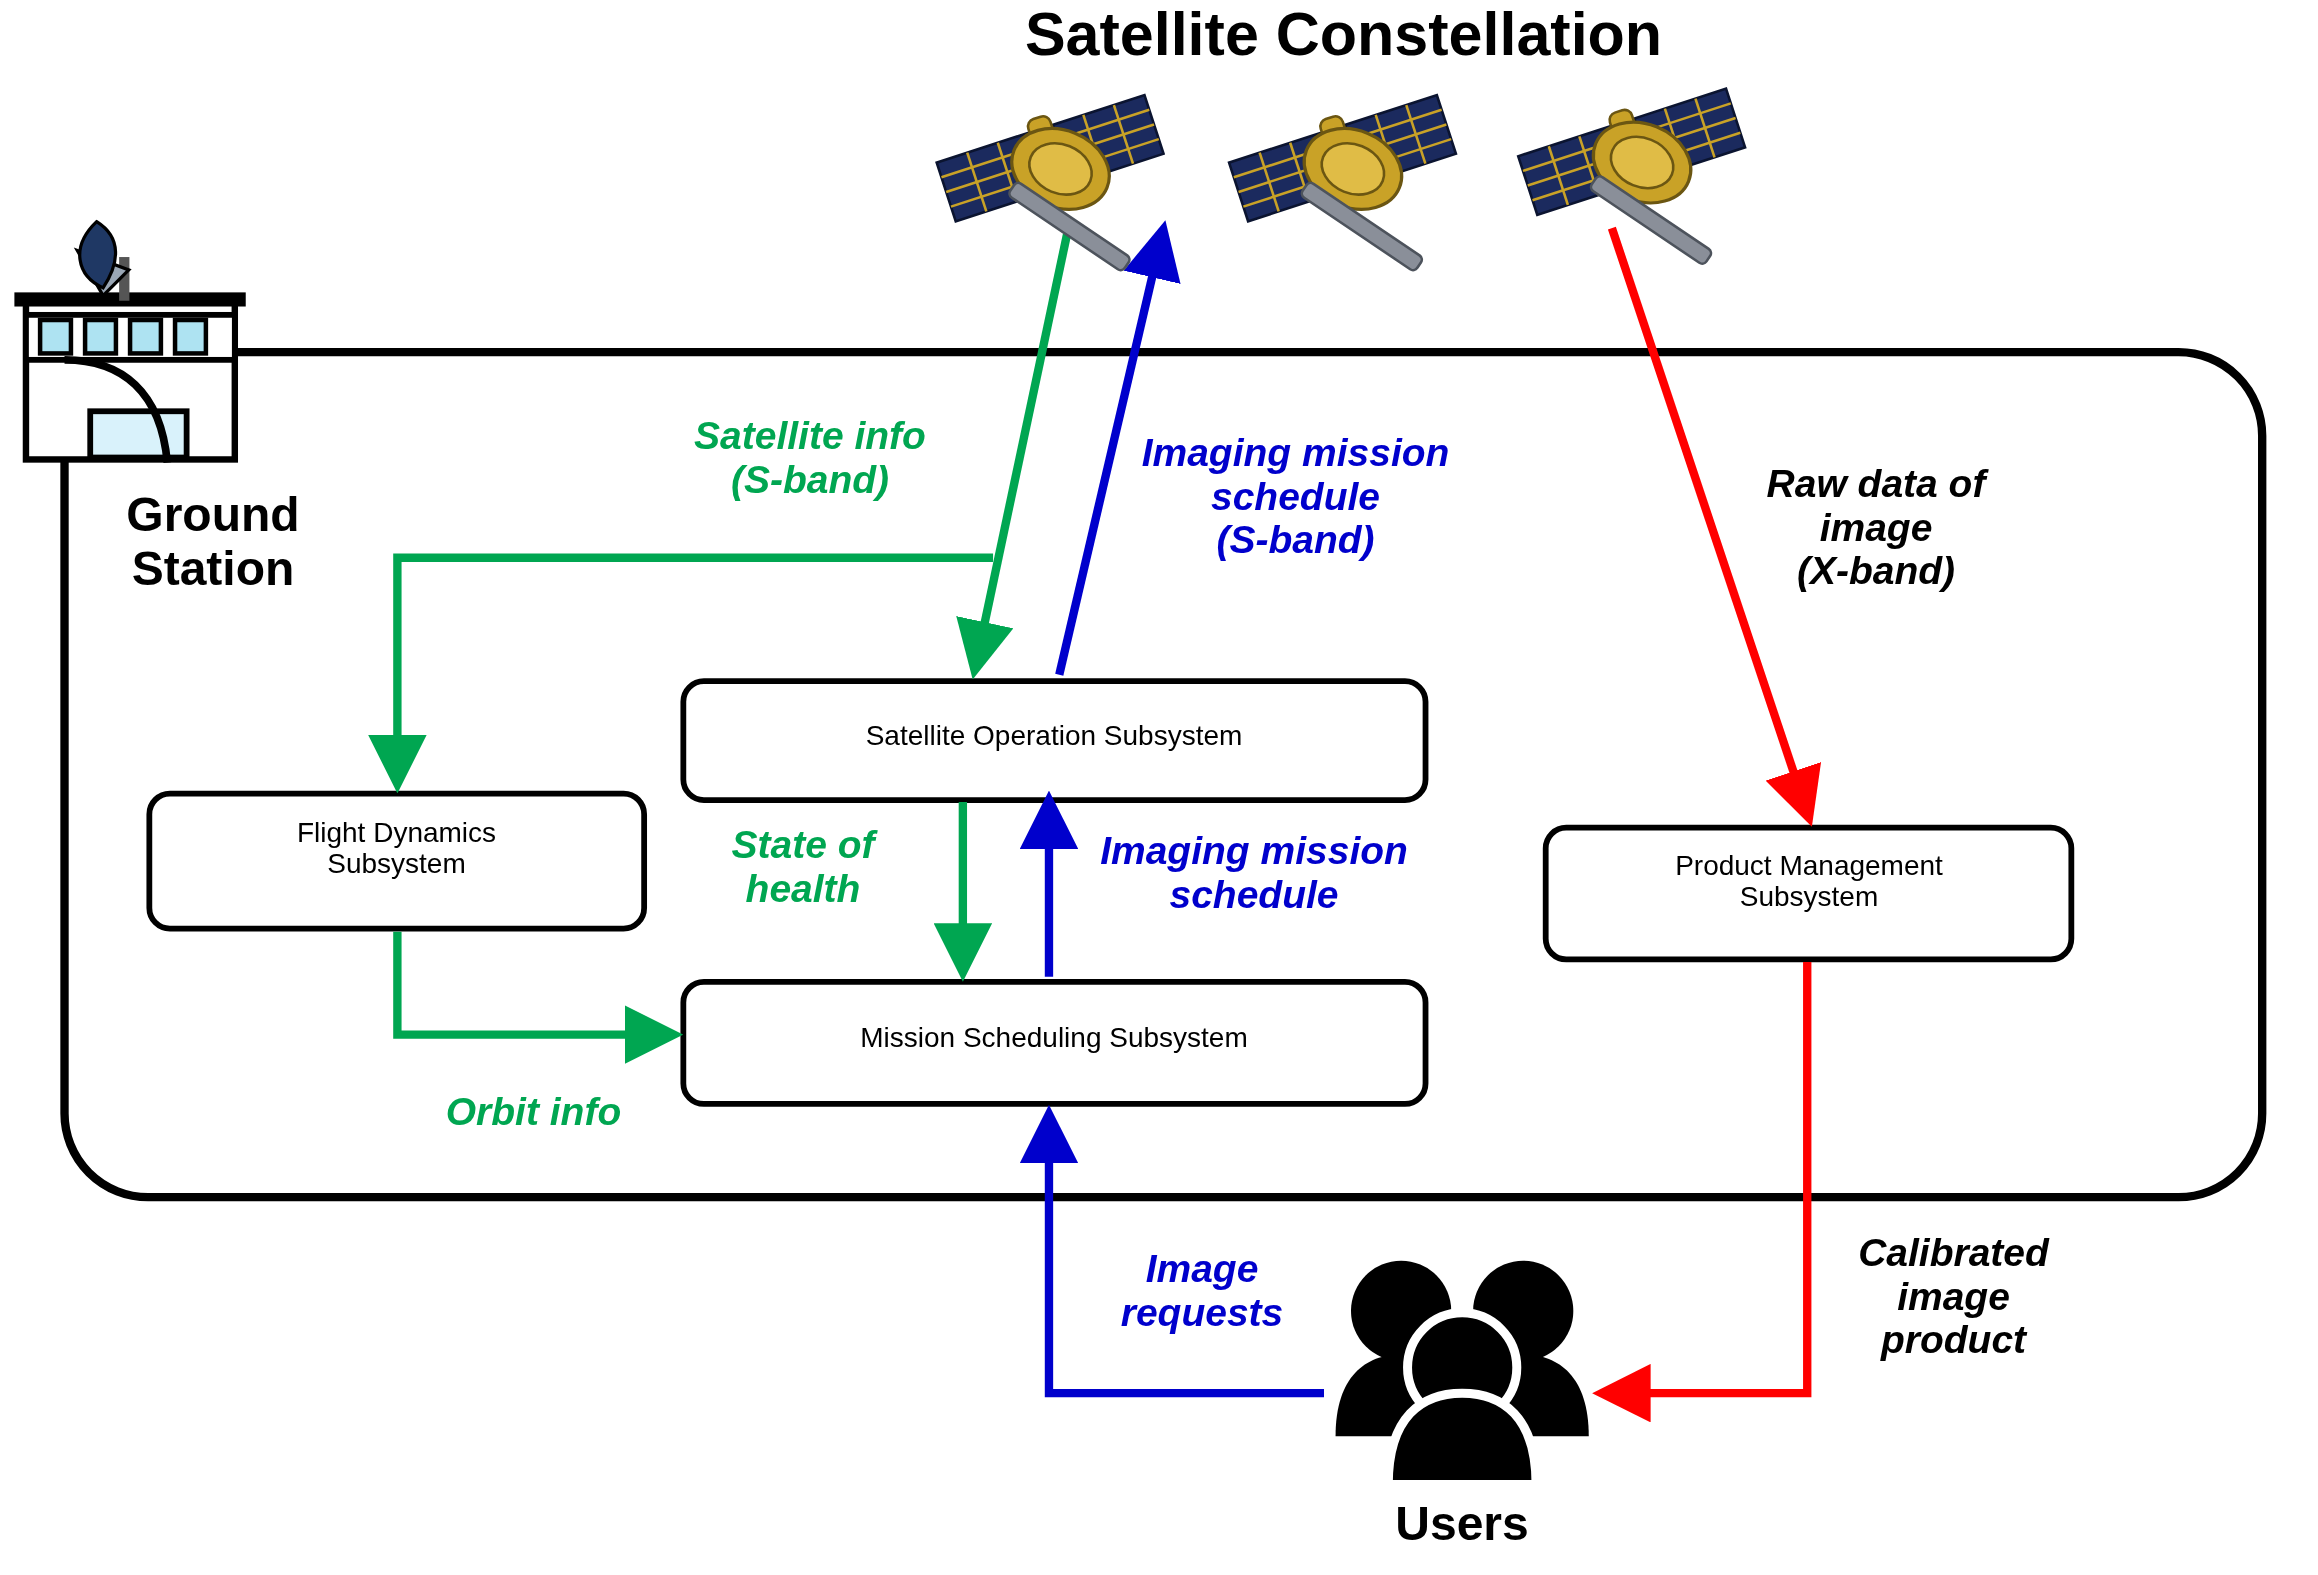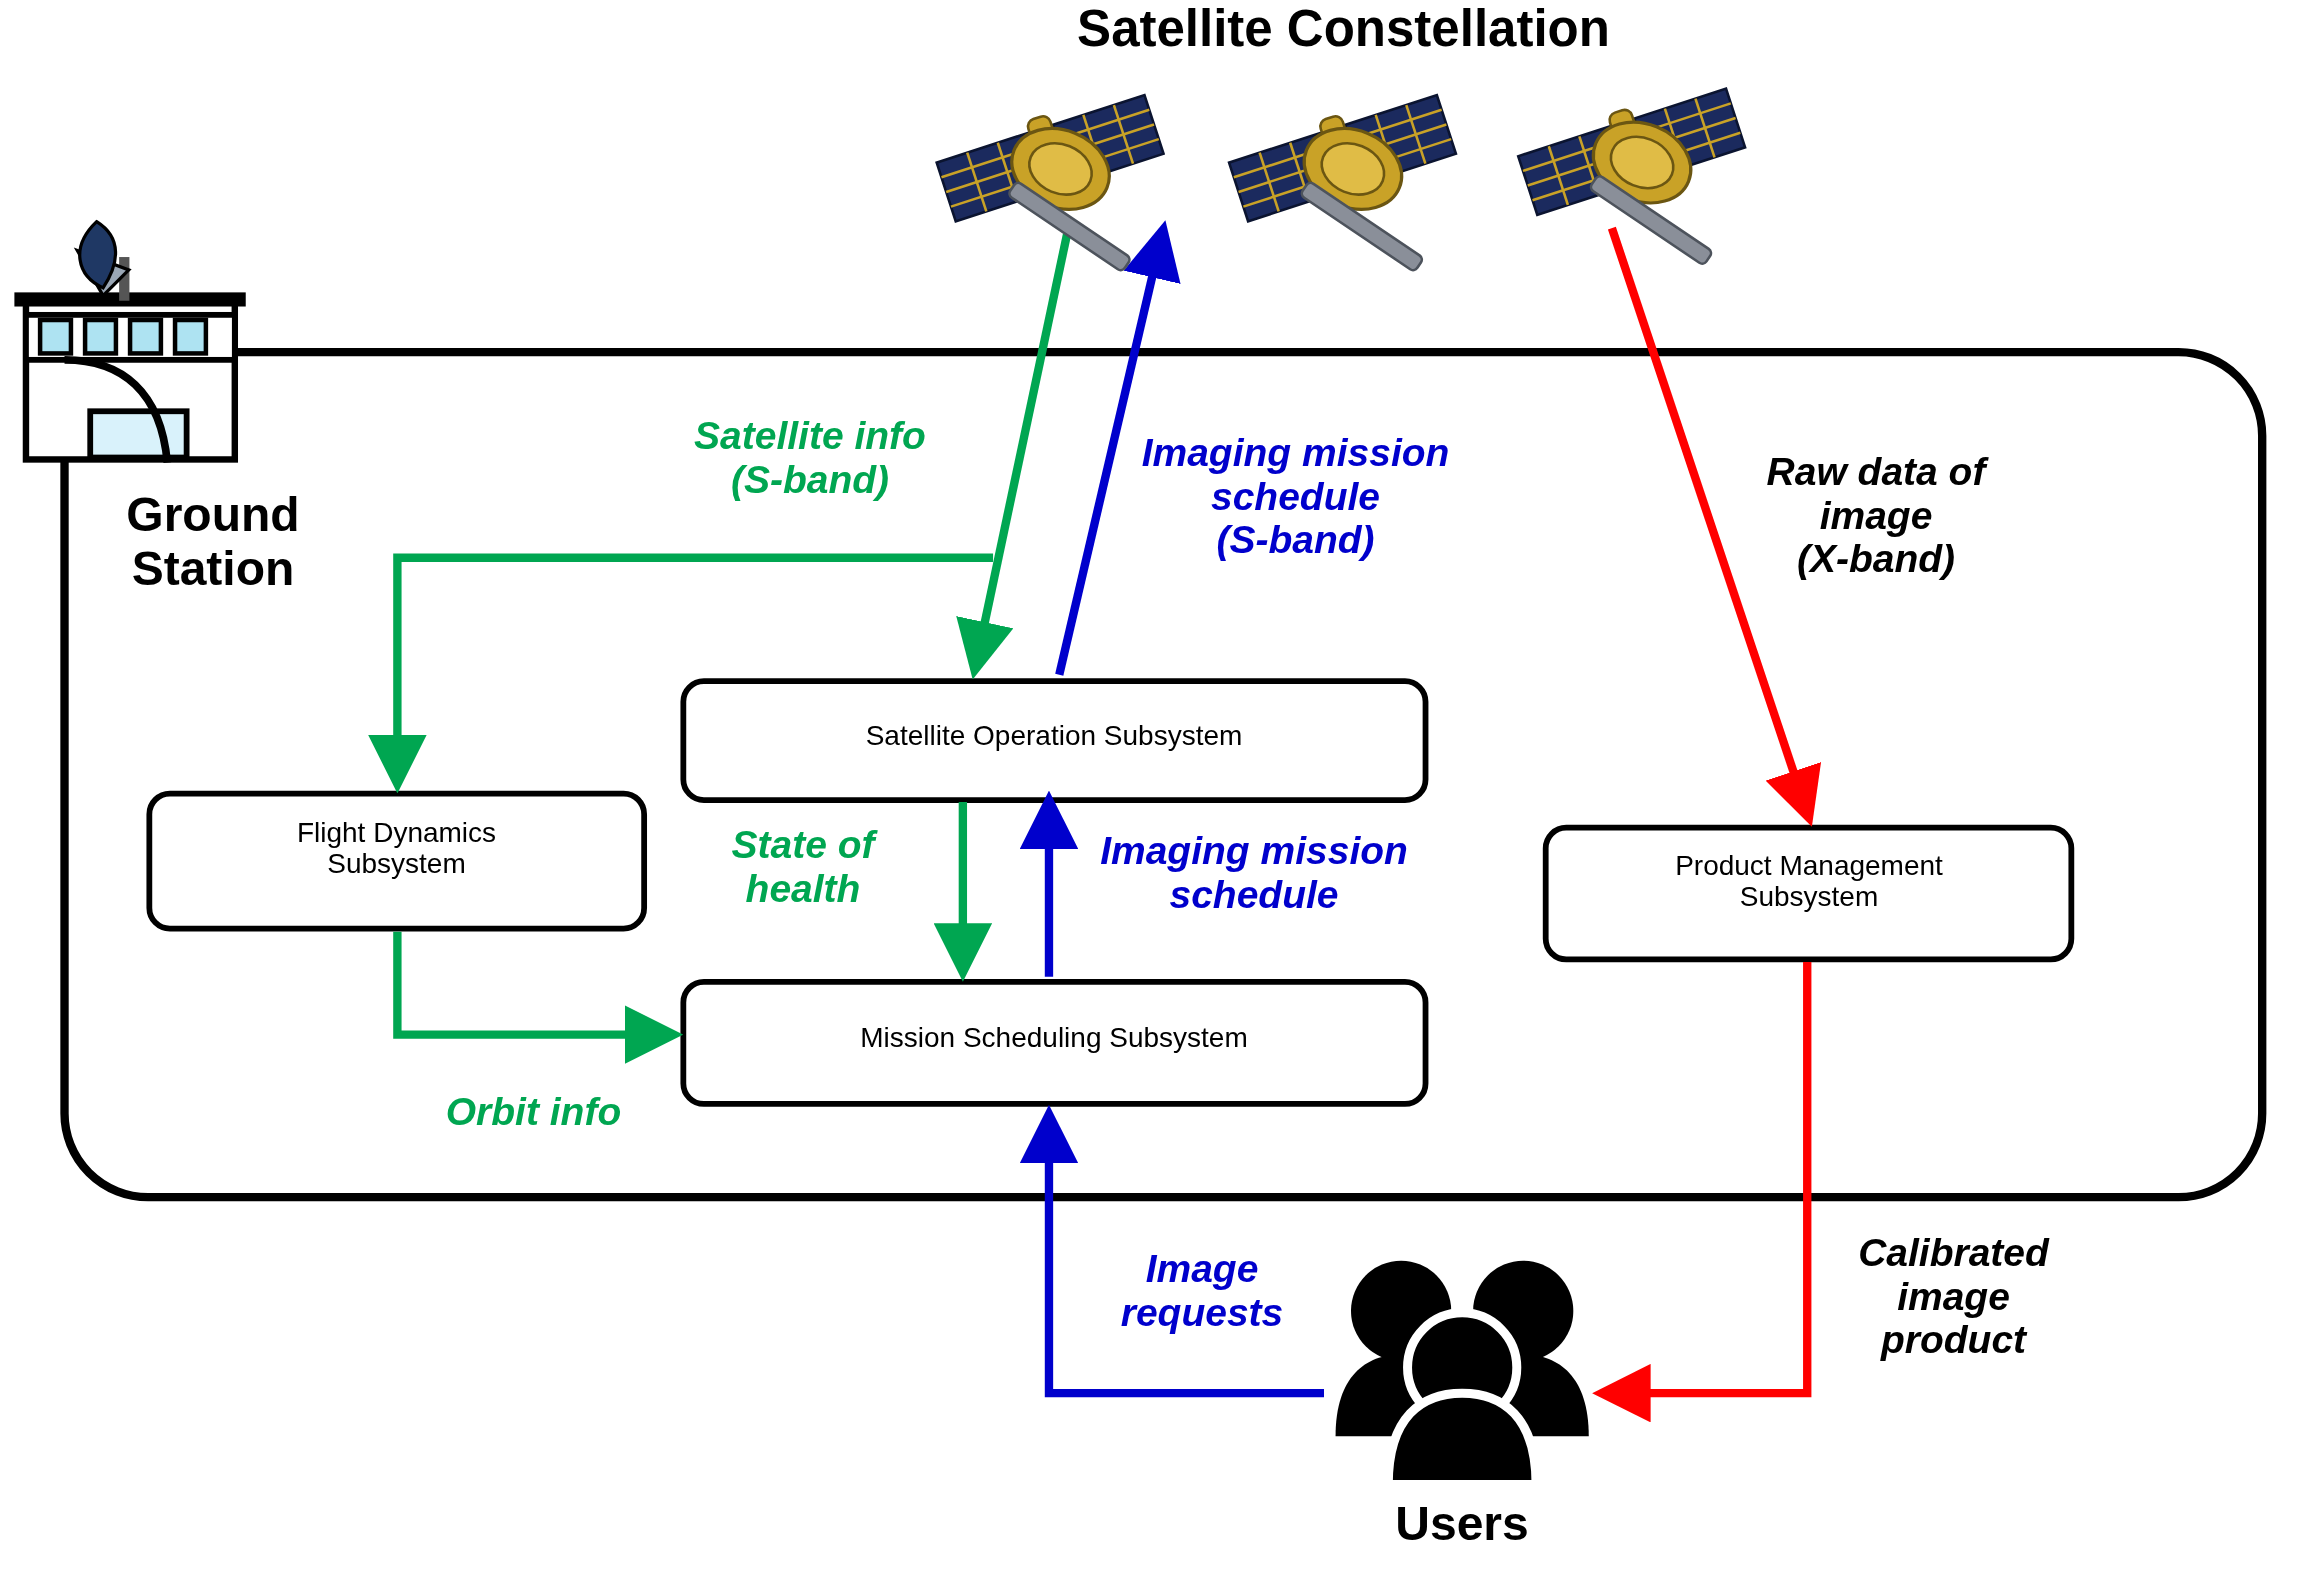--- a/index.html
+++ b/index.html
@@ -24,21 +24,21 @@
     width: 2319px;
     height: 1575px;
   }
   .lbl {
     position: absolute;
     font-family: "Liberation Sans", sans-serif;
     white-space: pre;
     line-height: 1.12;
   }
   .title-lbl {
-    font-size: 51px;
+    font-size: 61px;
     font-weight: bold;
     color: #000000;
     text-align: center;
   }
   .node-lbl {
     font-size: 28px;
     color: #000000;
     text-align: center;
     font-weight: normal;
   }
@@ -219,21 +219,21 @@
   <div class="lbl node-lbl" style="left:1546px; top:850px; width:526px; white-space:pre-line;">Product Management
 Subsystem</div>
 
   <div class="lbl flow-lbl green-txt" style="left:643px; top:414px; width:334px; white-space:pre-line;">Satellite info
 (S-band)</div>
 
   <div class="lbl flow-lbl blue-txt" style="left:1109px; top:431px; width:373px; white-space:pre-line;">Imaging mission
 schedule
 (S-band)</div>
 
-  <div class="lbl flow-lbl black-txt" style="left:1722px; top:450px; width:308px; white-space:pre-line;font-style:italic;">Raw data of
+  <div class="lbl flow-lbl black-txt" style="left:1722px; top:462px; width:308px; white-space:pre-line;font-style:italic;">Raw data of
 image
 (X-band)</div>
 
   <div class="lbl flow-lbl green-txt" style="left:700px; top:823px; width:206px; white-space:pre-line;">State of
 health</div>
 
   <div class="lbl flow-lbl blue-txt" style="left:1074px; top:829px; width:360px; white-space:pre-line;">Imaging mission
 schedule</div>
 
   <div class="lbl flow-lbl green-txt" style="left:392px; top:1053px; width:283px;margin-top:37px;">Orbit info</div>

